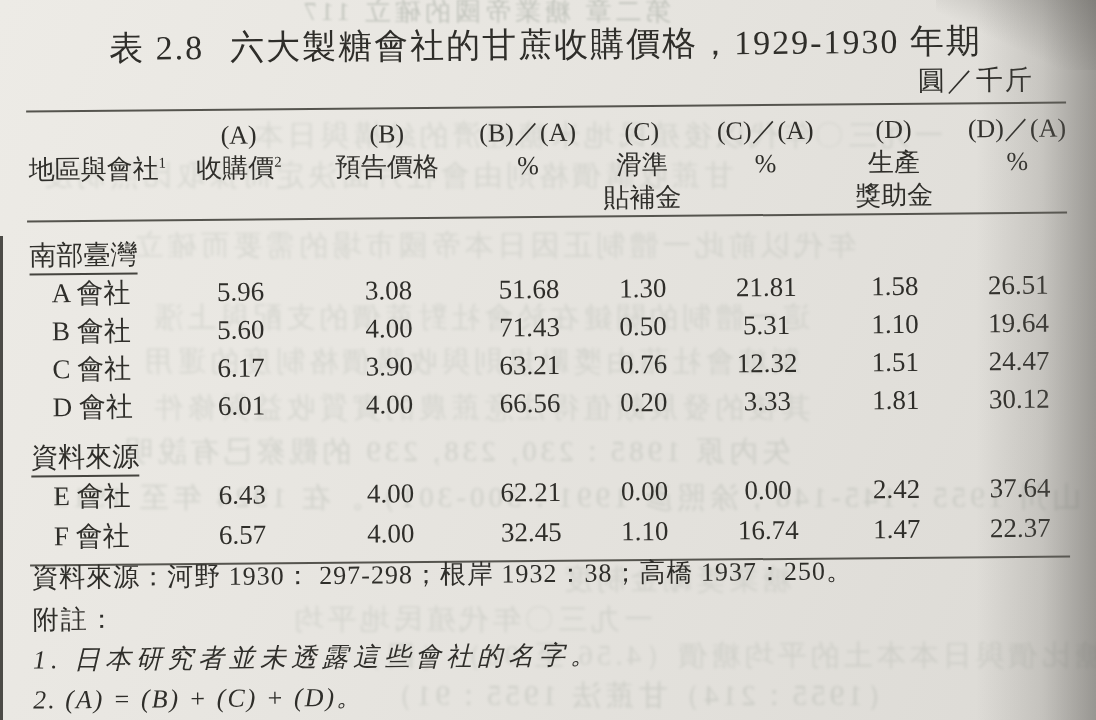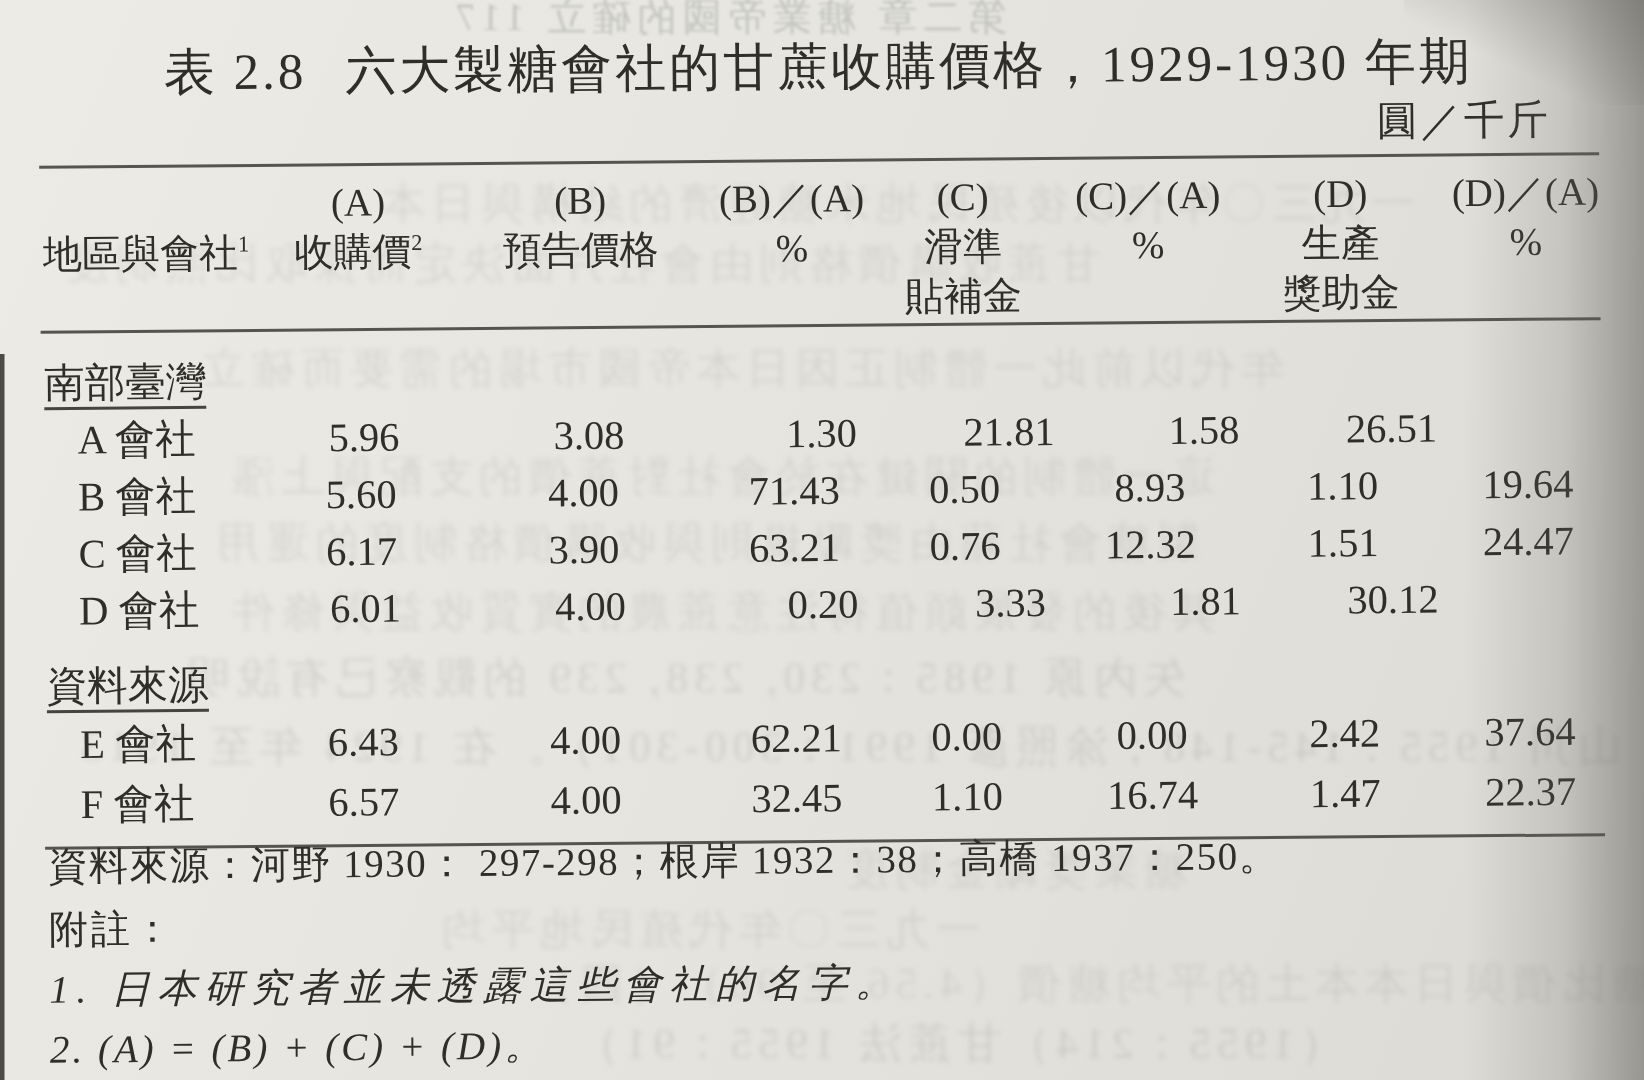--- a/index.html
+++ b/index.html
@@ -56,21 +56,21 @@
   .c5{width:140px;} .c6{width:110px;} .c7{width:150px;} .c8{width:100px;}
   .th.c1{align-items:flex-start;padding-top:41px;padding-left:2px;}
 
   .tr{display:flex;height:38px;line-height:38px;}
   .tr.g1{height:48px;line-height:58px;}
   .tr.g2{height:50px;line-height:62px;}
   .tr.rEF{height:40px;line-height:40px;}
   .td{box-sizing:border-box;text-align:center;white-space:nowrap;}
   .td.c1{text-align:left;padding-left:24px;}
   .tr.g1 .td.c1,.tr.g2 .td.c1{padding-left:2px;}
-  .uline{border-bottom:2px solid #45443f;padding-bottom:1px;}
+  .uline{border-bottom:2px solid #45443f;padding-bottom:1px;font-family:Liberation Mono, monospace;}
   .tbody{padding-bottom:8px;padding-top:4px;}
 
   
   .src{position:absolute;left:30px;top:556px;font-size:26px;letter-spacing:1px;white-space:nowrap;}
   .noteshead{position:absolute;left:30px;top:598px;font-size:26px;letter-spacing:2px;}
   .note1{position:absolute;left:30px;top:638px;font-size:26px;font-style:italic;letter-spacing:5px;white-space:nowrap;}
   .note2{position:absolute;left:30px;top:678px;font-size:26px;font-style:italic;letter-spacing:2px;white-space:nowrap;}
 
   
   .right-shade{
@@ -151,52 +151,54 @@
     <div class="tbody">
 
       <div class="tr g1">
         <div class="td c1"><span class="uline">南部臺灣</span></div>
       </div>
 
       <div class="tr">
         <div class="td c1">A 會社</div>
         <div class="td c2">5.96</div>
         <div class="td c3">3.08</div>
+        <div class="td c4">51.68</div>
         <div class="td c5">1.30</div>
         <div class="td c6">21.81</div>
         <div class="td c7">1.58</div>
         <div class="td c8">26.51</div>
       </div>
 
       <div class="tr">
         <div class="td c1">B 會社</div>
         <div class="td c2">5.60</div>
         <div class="td c3">4.00</div>
         <div class="td c4">71.43</div>
         <div class="td c5">0.50</div>
-        <div class="td c6">8.93</div>
+        <div class="td c6">5.31</div>
         <div class="td c7">1.10</div>
         <div class="td c8">19.64</div>
       </div>
 
       <div class="tr">
         <div class="td c1">C 會社</div>
         <div class="td c2">6.17</div>
         <div class="td c3">3.90</div>
         <div class="td c4">63.21</div>
         <div class="td c5">0.76</div>
         <div class="td c6">12.32</div>
         <div class="td c7">1.51</div>
         <div class="td c8">24.47</div>
       </div>
 
       <div class="tr">
         <div class="td c1">D 會社</div>
         <div class="td c2">6.01</div>
         <div class="td c3">4.00</div>
+        <div class="td c4">66.56</div>
         <div class="td c5">0.20</div>
         <div class="td c6">3.33</div>
         <div class="td c7">1.81</div>
         <div class="td c8">30.12</div>
       </div>
 
       <div class="tr g2">
         <div class="td c1"><span class="uline">資料來源</span></div>
       </div>
 

